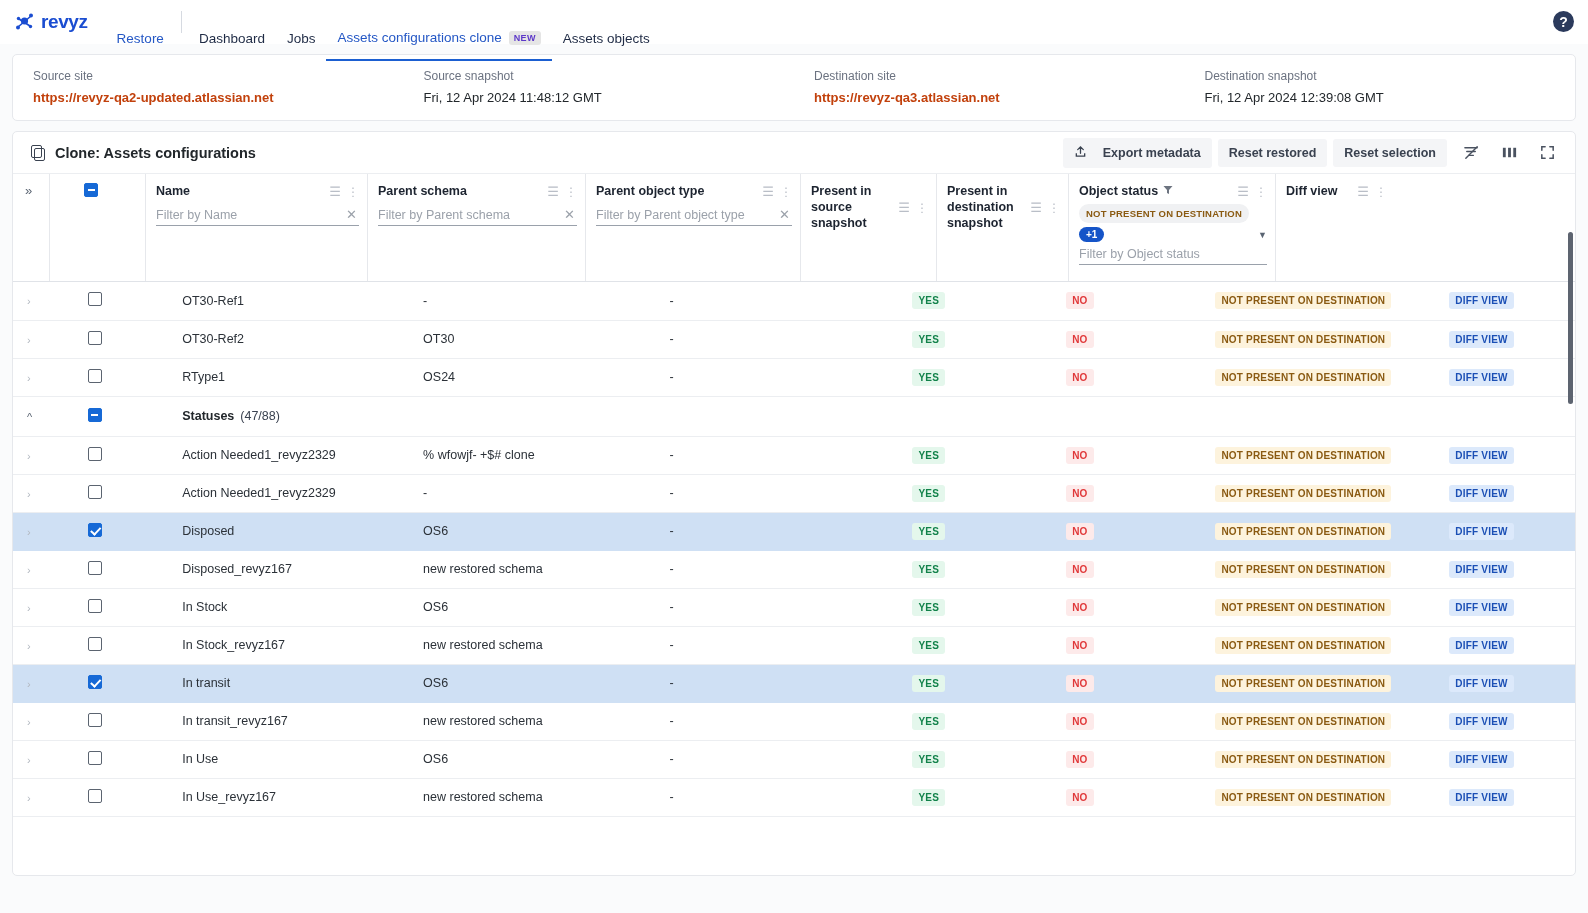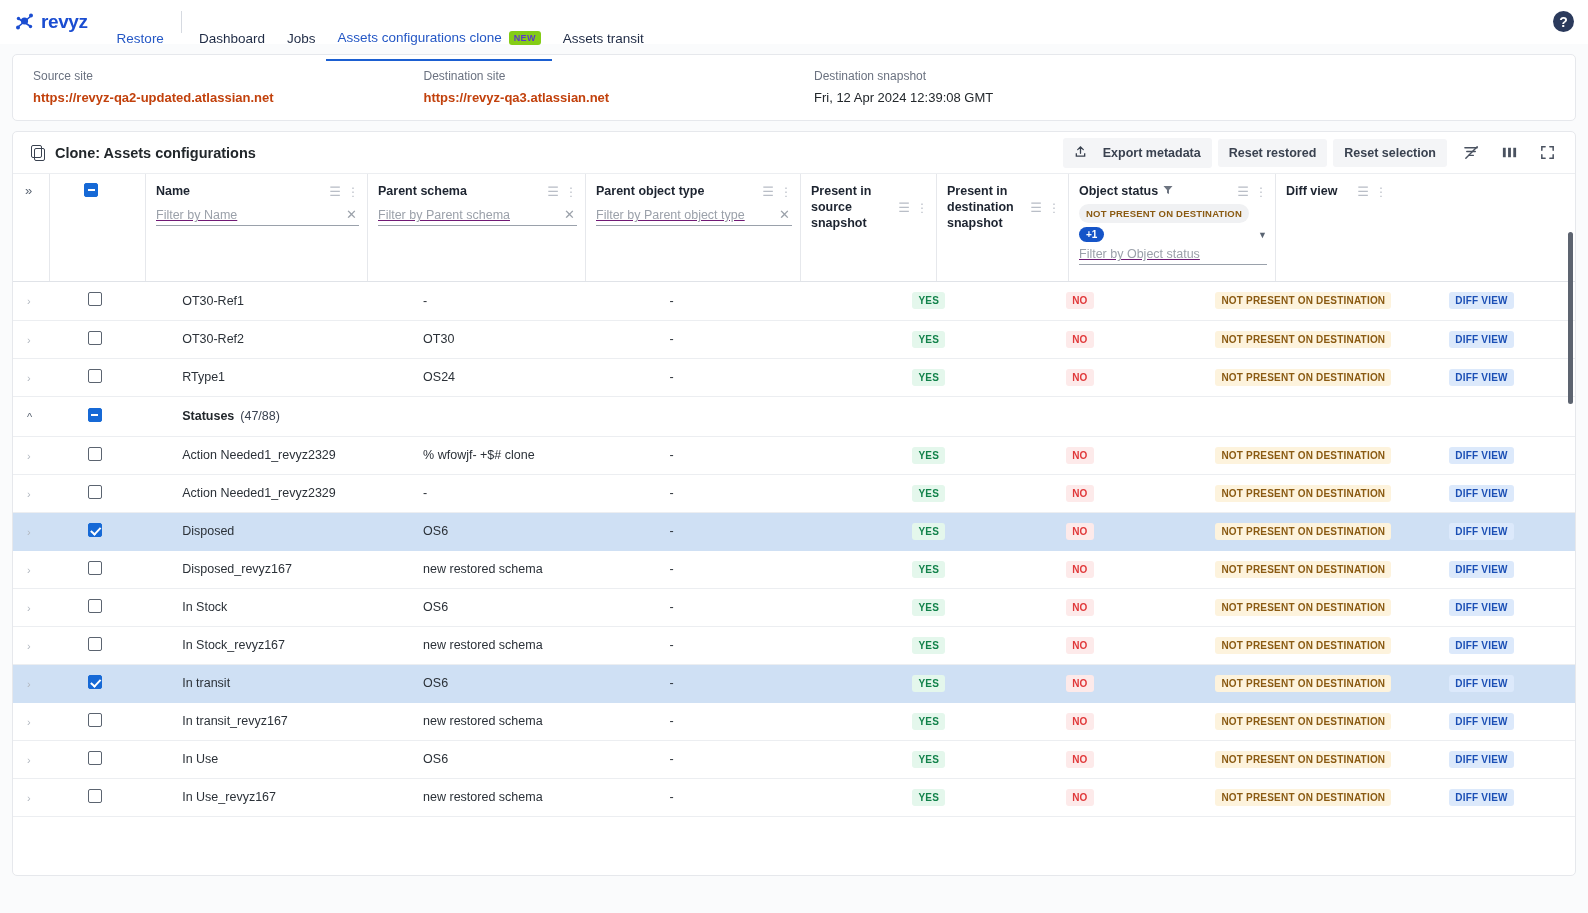--- a/index.html
+++ b/index.html
@@ -26,21 +26,21 @@
     font-size: 13.5px; color: #2457c5; padding: 0 11px; height: 44px;
     display: flex; align-items: center; white-space: nowrap;
     text-decoration: none; cursor: pointer; margin-top: 33px;
   }
   .nav-link.dark { color: #1f2b45; }
   .nav-sep { width: 1px; height: 22px; background: #d6dae1; margin: 0 6px; }
   .nav-link.active {
     color: #2457c5; border-bottom: 2.5px solid #1b5fd1; font-weight: 400;
   }
   .new-badge {
-    background: #84cc16; color: #5c37c9; font-size: 9px; font-weight: bold;
+    background: #e5e5e5; color: #5c37c9; font-size: 9px; font-weight: bold;
     padding: 2px 5px; border-radius: 3px; margin-left: 7px; letter-spacing: .3px;
   }
   .help-icon {
     position: absolute; right: 14px; top: 11px;
     width: 21px; height: 21px; border-radius: 50%;
     background: #2b3a5c; color: #fff; font-size: 14px; font-weight: bold;
     display: flex; align-items: center; justify-content: center; cursor: pointer;
   }
 
   
@@ -112,22 +112,22 @@
   }
   .hdr-cell + .hdr-cell { border-left: 1px solid #e6e8ec; }
   .hdr-top { display: flex; align-items: flex-start; }
   .hdr-title { font-size: 12.5px; font-weight: bold; color: #1d2430; line-height: 16px; }
   .hdr-tools { margin-left: auto; display: flex; align-items: center; gap: 6px; padding-top: 2px; }
   .ic-eq { color: #b9bec7; font-size: 13px; line-height: 1; cursor: pointer; }
   .ic-kebab { color: #b9bec7; font-size: 12px; line-height: 1; cursor: pointer; letter-spacing: 0; }
   .filter-row { margin-top: 7px; position: relative; }
   .filter-inp {
     width: 100%; border: none; border-bottom: 1px solid #9aa1ab;
-    font-size: 12.5px; color: #701a75; padding: 2px 18px 3px 0;
-    background: transparent; outline: none; font-family: "Liberation Sans", sans-serif; text-decoration: underline;
+    font-size: 12.5px; color: #14532d; padding: 2px 18px 3px 0;
+    background: transparent; outline: none; font-family: "Liberation Sans", sans-serif;
   }
   .filter-inp::placeholder { color: #9ba1aa; }
   .filter-x {
     position: absolute; right: 2px; top: 1px; color: #9ba1aa; font-size: 13px; cursor: pointer;
   }
   .funnel { display:inline-block; margin-left:5px; color:#7a828e; }
 
   
   .chips { display: flex; flex-wrap: wrap; align-items: center; gap: 4px; margin-top: 5px; }
   .chip-sel {
@@ -230,29 +230,33 @@
   </div>
 
   <a class="nav-link">Restore</a>
   <span class="nav-sep"></span>
   <a class="nav-link dark">Dashboard</a>
   <a class="nav-link dark">Jobs</a>
   <a class="nav-link active">
     <span>Assets configurations clone</span>
     <span class="new-badge">NEW</span>
   </a>
-  <a class="nav-link dark">Assets transit</a>
+  <a class="nav-link dark">Assets objects</a>
 
   <div class="help-icon">?</div>
 </div>
 
 <div class="info-card">
   <div class="info-col">
     <div class="info-label">Source site</div>
     <div class="info-value link">https://revyz-qa2-updated.atlassian.net</div>
+  </div>
+  <div class="info-col">
+    <div class="info-label">Source snapshot</div>
+    <div class="info-value">Fri, 12 Apr 2024 11:48:12 GMT</div>
   </div>
   <div class="info-col">
     <div class="info-label">Destination site</div>
     <div class="info-value link">https://revyz-qa3.atlassian.net</div>
   </div>
   <div class="info-col">
     <div class="info-label">Destination snapshot</div>
     <div class="info-value">Fri, 12 Apr 2024 12:39:08 GMT</div>
   </div>
 </div>

